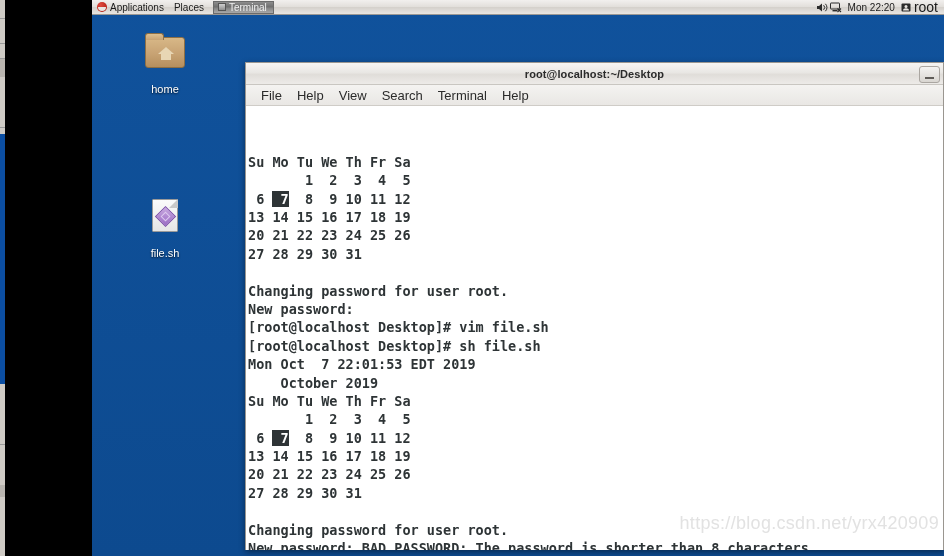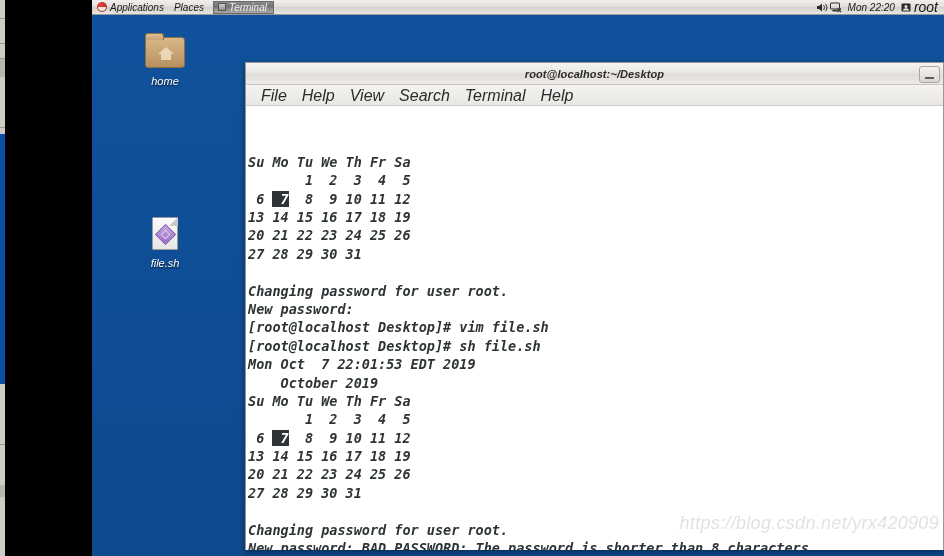--- a/index.html
+++ b/index.html
@@ -27,21 +27,20 @@
     position:absolute; left:5px; top:0; width:87px; height:556px;
     background:#000; z-index:1;
   }
 
   
   #desktop {
     position:absolute; left:92px; top:0; width:852px; height:556px;
     background:#104e96;
     background:linear-gradient(180deg,#10529c 0%,#0d4a8f 100%);
     z-index:2;
-    font-style:italic;
   }
 
   
   #top-panel {
     position:absolute; left:0; top:0; width:852px; height:15px;
     background:linear-gradient(180deg,#f2f0ee 0%,#e2dfdb 48%,#d4d0cb 52%,#e9e6e2 100%);
     border-bottom:1px solid #9b9894;
     display:flex; align-items:center;
     font-size:10px; color:#1a1a1a;
     z-index:10;
@@ -78,21 +77,21 @@
   .ico-speaker { width:12px; height:11px; position:relative; flex:0 0 auto; }
   .ico-network { width:12px; height:11px; position:relative; flex:0 0 auto; }
   .ico-user { width:11px; height:11px; position:relative; flex:0 0 auto; }
 
   #clock { font-size:10px; color:#1a1a1a; padding:0 4px; }
   #user-name { font-size:14px; color:#1a1a1a; padding-right:2px; }
 
   
   .desk-icon {
     position:absolute; width:74px;
-    display:flex; flex-direction:column; align-items:center; gap:3px;
+    display:flex; flex-direction:column; align-items:center; gap:11px;
     color:#ffffff; font-size:11px; text-align:center;
     text-shadow:0 1px 2px rgba(0,0,0,.8);
     z-index:4;
   }
   .desk-icon .glyph { width:44px; height:40px; position:relative; }
 
   
   .folder {
     position:absolute; left:2px; top:5px; width:40px; height:31px;
     background:linear-gradient(180deg,#d8b887 0%,#c7a273 55%,#b58f5e 100%);
@@ -183,21 +182,21 @@
   }
   #minimize-button .bar { width:9px; height:2px; background:#5f5c58; }
 
   #menu-bar {
     height:21px; flex:0 0 21px;
     background:linear-gradient(180deg,#f4f3f1,#e9e7e4);
     border-bottom:1px solid #cfccc7;
     display:flex; align-items:center; padding-left:8px; gap:1px;
   }
   .menu-item {
-    font-size:16px; color:#2b2b2b; padding:2px 7px; line-height:13px;
+    font-size:13px; color:#2b2b2b; padding:2px 7px; line-height:13px;
   }
 
   #terminal-body {
     flex:1 1 auto; background:#ffffff;
     padding:10px 0 0 2px;
     font-family:"DejaVu Sans Mono","Liberation Mono",monospace;
     font-size:13.5px; line-height:18.4px;
     color:#2e3436; font-weight:bold;
     white-space:pre; overflow:hidden;
     position:relative;
@@ -286,21 +285,21 @@
   <div class="desk-icon" style="left:36px; top:32px;">
     <span class="glyph">
       <span class="folder">
           <span class="house"></span>
         </span>
     </span>
     <span>home</span>
   </div>
 
 
-  <div class="desk-icon" style="left:36px; top:214px;">
+  <div class="desk-icon" style="left:36px; top:196px;">
     <span class="glyph">
       <span class="doc">
           <span class="diamond"></span>
         </span>
     </span>
     <span>file.sh</span>
   </div>
 
   <div id="terminal-window">
 

